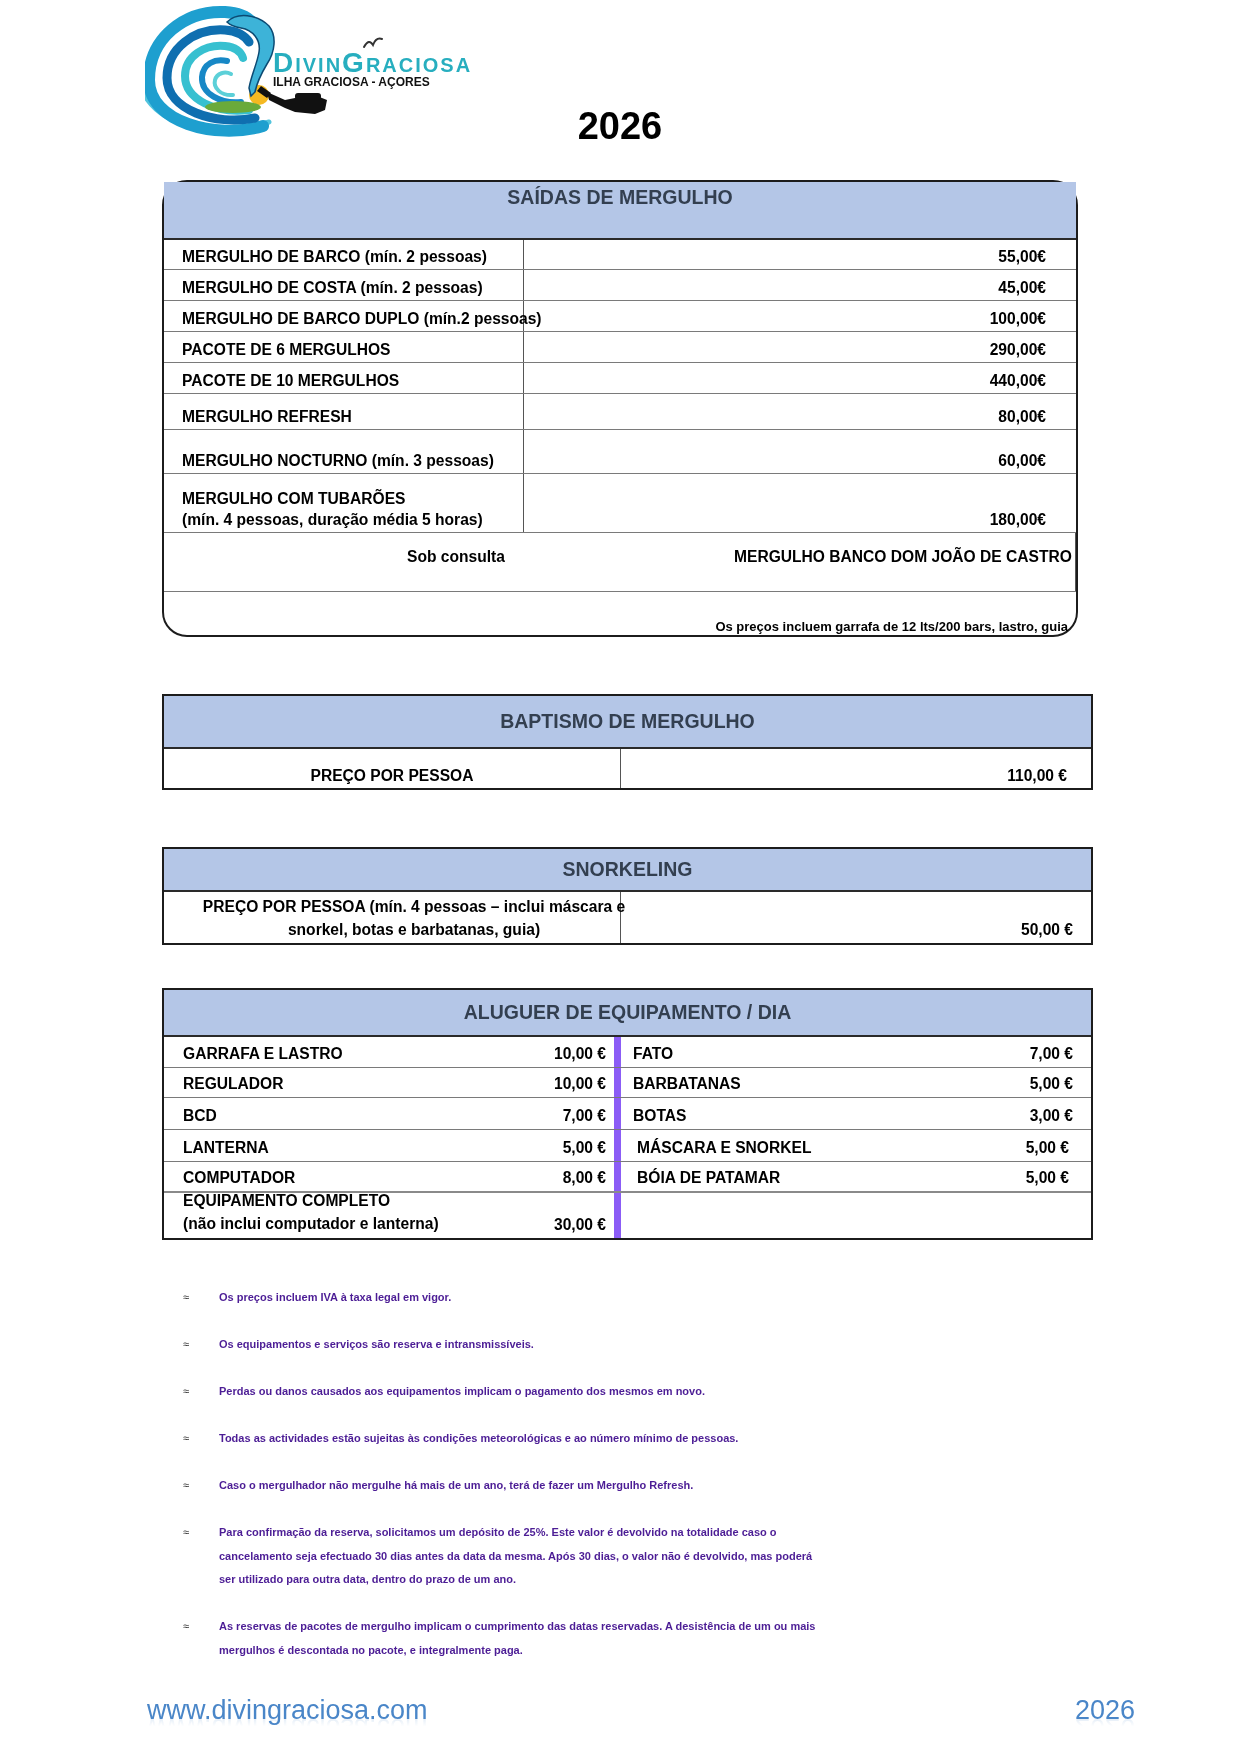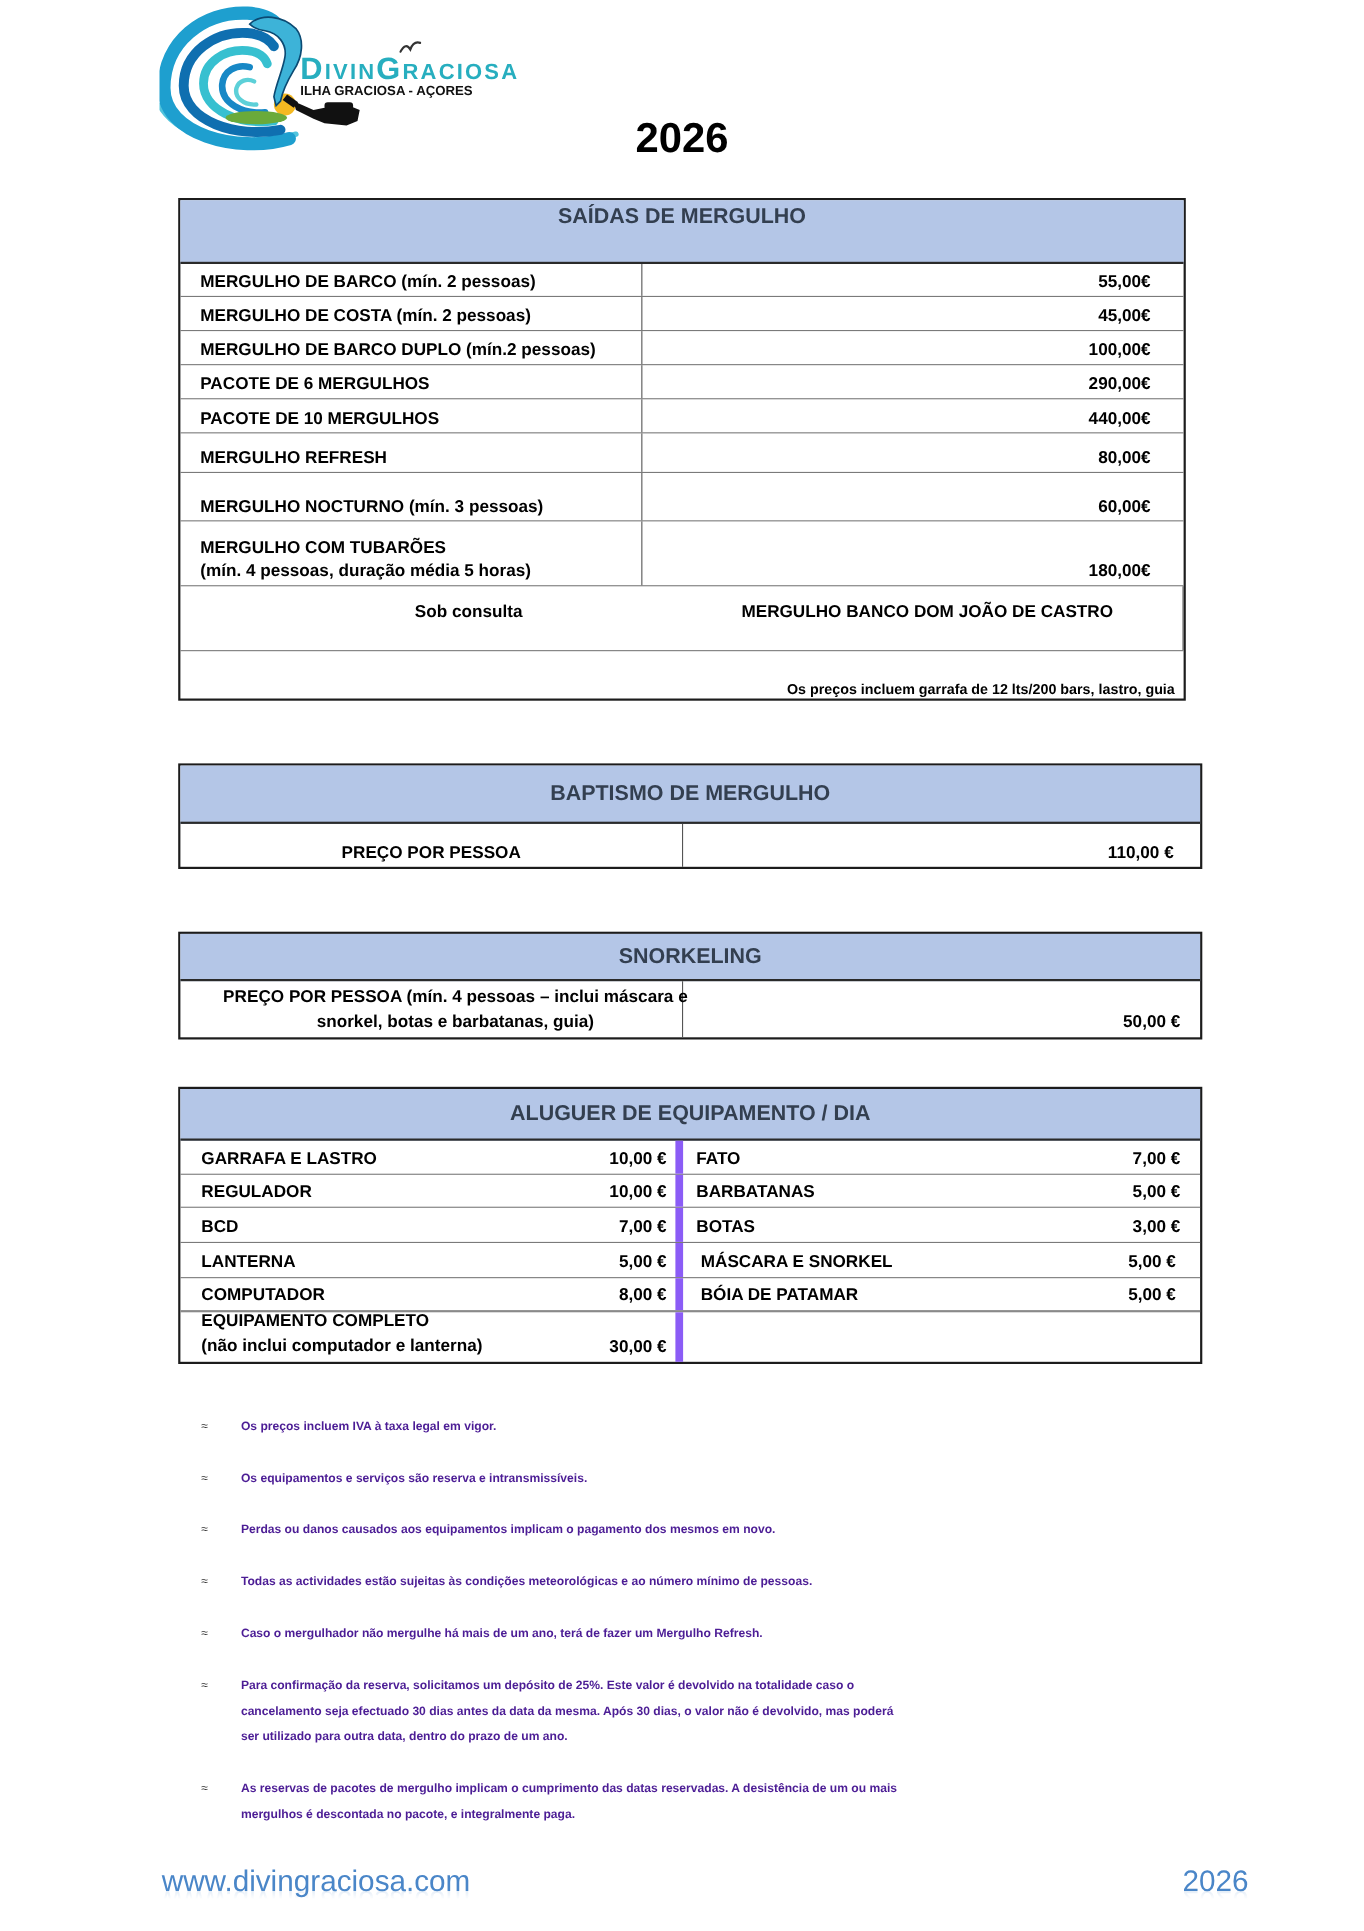--- a/index.html
+++ b/index.html
@@ -50,23 +50,23 @@
   }
   .cell.left { border-right:1px solid #555; }
   .cell.right-al { align-items:flex-end; }
   .cell.center-al { align-items:center; text-align:center; }
   .cell.flex1 { flex:1; }
   .cell.top { justify-content:flex-start; padding-top:14px; }
   .lh21 { line-height:21px; }
   .lh23 { line-height:23px;padding-left:44px; }
 
   
-  .t1 { top:180px; width:916px; height:457px; }
+  .t1 { top:180px; width:916px; height:457px;border-radius:25px; }
   .t1 .tbl-head { height:58px; }
-  .t1 .c-l { width:420px; padding-left:18px; }
+  .t1 .c-l { width:360px; padding-left:18px; }
   .t1 .c-r { padding-right:30px; }
   .t1 .note {
     flex:1; display:flex; justify-content:flex-end; align-items:flex-end;
     padding:0 8px 0 0; font-size:13px; line-height:16px; font-weight:bold; white-space:nowrap;
   }
 
   
   .t2 { top:694px; width:931px; height:96px; }
   .t2 .tbl-head { height:53px; }
   .t2 .c-l { width:457px; }

